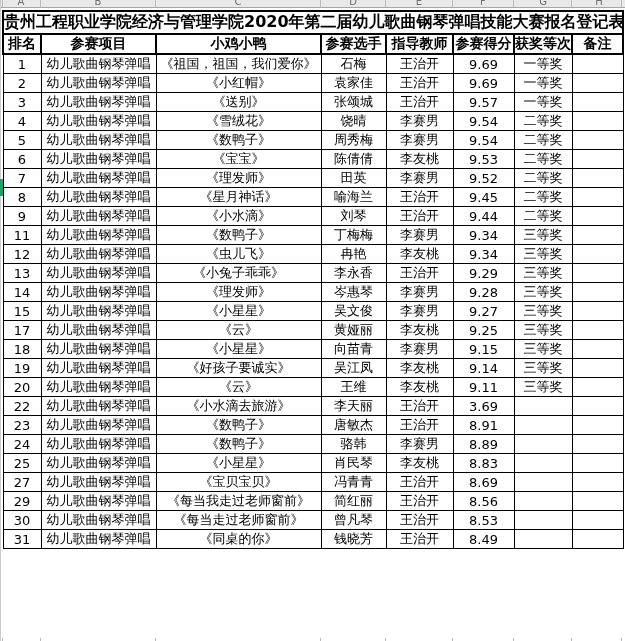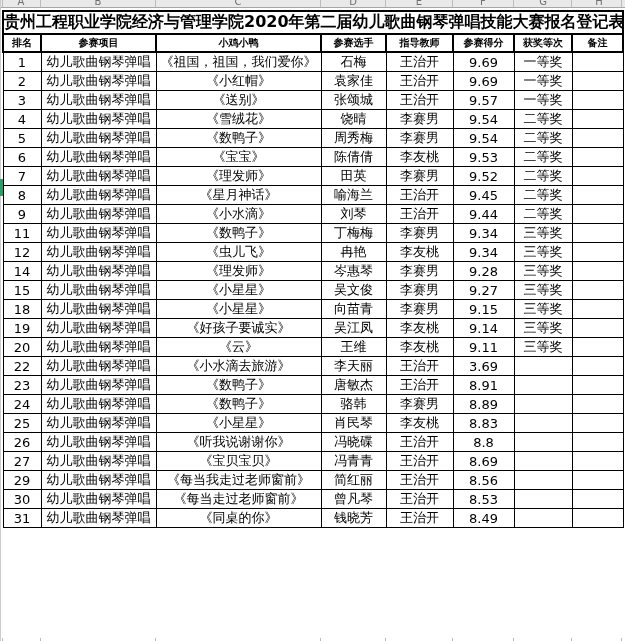--- a/index.html
+++ b/index.html
@@ -28,21 +28,21 @@
   table.sheet {
     position:absolute; left:2px; top:10px; width:620px;
     border-collapse:collapse; table-layout:fixed;
     font-family:"DejaVu Sans","Liberation Sans",sans-serif;
   }
   .sheet td, .sheet th {
     border:1px solid #000; text-align:center; vertical-align:middle;
     overflow:hidden; white-space:nowrap; padding:0; color:#000;
   }
   .title-cell { height:22px; font-size:16px; font-weight:bold; border-width:2px !important;margin-top:35px; }
-  .sheet thead th { height:18px; font-size:10px; font-weight:bold; border-width:2px; }
+  .sheet thead th { height:18px; font-size:14px; font-weight:bold; border-width:2px; }
   .sheet tbody td { height:17px; font-size:13px; }
   .col-rank      { width:38px; }
   .col-project   { width:115px; }
   .col-work      { width:165px; }
   .col-contestant{ width:65px; }
   .col-teacher   { width:67px; }
   .col-score     { width:61px; }
   .col-award     { width:58px; }
   .col-remark    { width:51px; }
   td.cell-rank, td.cell-score { font-size:13px; }
@@ -207,40 +207,60 @@
     <td class="cell-rank">12</td>
     <td>幼儿歌曲钢琴弹唱</td>
     <td>《虫儿飞》</td>
     <td>冉艳</td>
     <td>李友桃</td>
     <td class="cell-score">9.34</td>
     <td>三等奖</td>
     <td></td>
   </tr>
       <tr>
+    <td class="cell-rank">13</td>
+    <td>幼儿歌曲钢琴弹唱</td>
+    <td>《小兔子乖乖》</td>
+    <td>李永香</td>
+    <td>王治开</td>
+    <td class="cell-score">9.29</td>
+    <td>三等奖</td>
+    <td></td>
+  </tr>
+      <tr>
     <td class="cell-rank">14</td>
     <td>幼儿歌曲钢琴弹唱</td>
     <td>《理发师》</td>
     <td>岑惠琴</td>
     <td>李赛男</td>
     <td class="cell-score">9.28</td>
     <td>三等奖</td>
     <td></td>
   </tr>
       <tr>
     <td class="cell-rank">15</td>
     <td>幼儿歌曲钢琴弹唱</td>
     <td>《小星星》</td>
     <td>吴文俊</td>
     <td>李赛男</td>
     <td class="cell-score">9.27</td>
     <td>三等奖</td>
     <td></td>
   </tr>
       <tr>
+    <td class="cell-rank">17</td>
+    <td>幼儿歌曲钢琴弹唱</td>
+    <td>《云》</td>
+    <td>黄娅丽</td>
+    <td>李友桃</td>
+    <td class="cell-score">9.25</td>
+    <td>三等奖</td>
+    <td></td>
+  </tr>
+      <tr>
     <td class="cell-rank">18</td>
     <td>幼儿歌曲钢琴弹唱</td>
     <td>《小星星》</td>
     <td>向苗青</td>
     <td>李赛男</td>
     <td class="cell-score">9.15</td>
     <td>三等奖</td>
     <td></td>
   </tr>
       <tr>
@@ -293,30 +313,20 @@
     <td></td>
     <td></td>
   </tr>
       <tr>
     <td class="cell-rank">25</td>
     <td>幼儿歌曲钢琴弹唱</td>
     <td>《小星星》</td>
     <td>肖民琴</td>
     <td>李友桃</td>
     <td class="cell-score">8.83</td>
-    <td></td>
-    <td></td>
-  </tr>
-      <tr>
-    <td class="cell-rank">26</td>
-    <td>幼儿歌曲钢琴弹唱</td>
-    <td>《听我说谢谢你》</td>
-    <td>冯晓碟</td>
-    <td>王治开</td>
-    <td class="cell-score">8.8</td>
     <td></td>
     <td></td>
   </tr>
       <tr>
     <td class="cell-rank">27</td>
     <td>幼儿歌曲钢琴弹唱</td>
     <td>《宝贝宝贝》</td>
     <td>冯青青</td>
     <td>王治开</td>
     <td class="cell-score">8.69</td>

